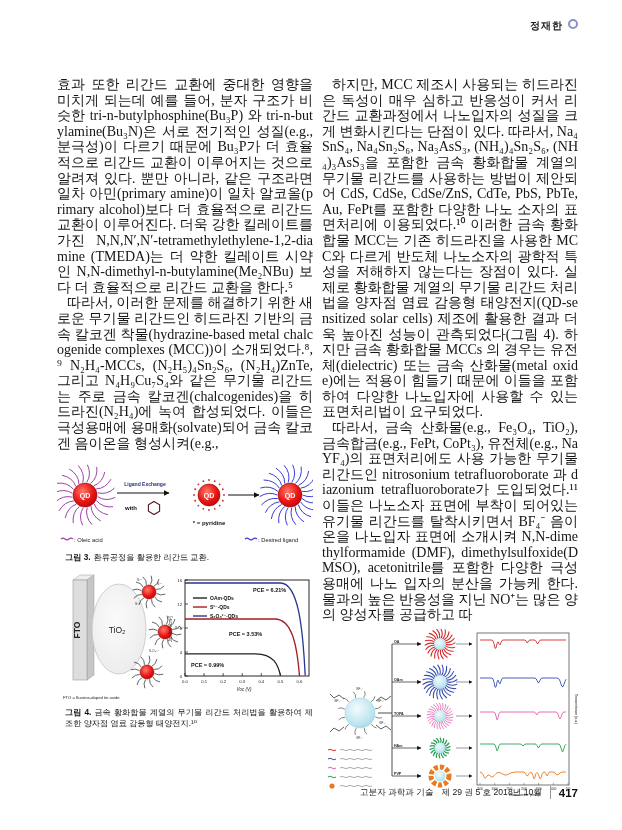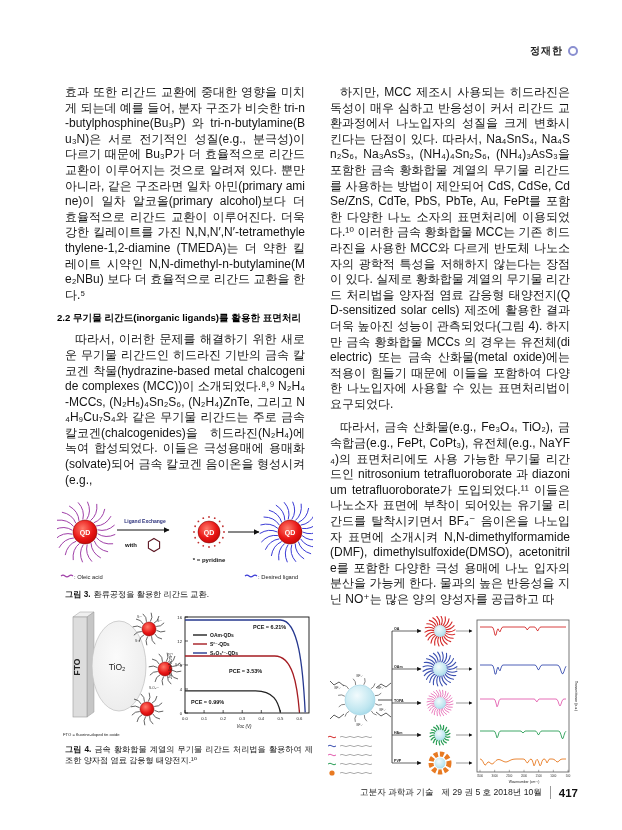--- a/index.html
+++ b/index.html
@@ -1,23 +1,23 @@
 <!DOCTYPE html>
 <html><head>
 <meta charset="utf-8">
 <style>
   html,body{margin:0;padding:0;background:#ffffff;}
   .page{position:relative;width:622px;height:830px;background:#ffffff;overflow:hidden;
         font-family:"Liberation Sans","DejaVu Sans",sans-serif;color:#141414;}
-  .header{position:absolute;top:44px;right:44px;display:flex;align-items:center;gap:5px;}
+  .header{position:absolute;top:19px;right:44px;display:flex;align-items:flex-start;gap:5px;}
   .author{font-size:10px;font-weight:700;color:#222;letter-spacing:1px;}
   .ring{width:6px;height:6px;border:2.4px solid #8a8fd0;border-radius:50%;display:inline-block;background:#fff;}
   .col{position:absolute;top:77px;width:256px;}
   .left{left:57px;} .right{left:322px;}
-  .body{font-size:12px;line-height:15.6px;text-align:justify;word-break:break-all;margin:8px;color:#141414;}
+  .body{font-size:14px;line-height:15.6px;text-align:justify;word-break:break-all;margin:0;color:#141414;font-family:Liberation Serif, serif;}
   .ind{text-indent:10px;}
   .sec{font-size:9.6px;font-weight:700;margin:6px 0 3px 0;color:#000;line-height:13px;}
   .cap{font-size:8.2px;line-height:11.5px;margin:3px 0 0 8px;color:#111;text-align:justify;word-break:break-all;}
   .cap b{font-weight:700;margin-right:3px;}
   .figsvg{display:block;}
   .f3{margin-top:8px;} .f4{margin-top:8px;} .f5{margin-top:6px;}
   .footer{position:absolute;top:786px;left:42px;right:44px;display:flex;justify-content:flex-end;align-items:center;gap:8px;font-size:8.6px;color:#222;}
   .pgdiv{width:1px;height:13px;background:#999;}
   .pgnum{font-size:11.5px;font-weight:700;color:#111;}
   
@@ -36,21 +36,20 @@
 
 <div class="page">
 
   <div class="header">
     <span class="author">정재한</span>
     <span class="ring"></span>
   </div>
 
   <div class="col left">
     <p class="body">효과 또한 리간드 교환에 중대한 영향을 미치게 되는데 예를 들어, 분자 구조가 비슷한 tri-n-butylphosphine(Bu₃P) 와 tri-n-butylamine(Bu₃N)은 서로 전기적인 성질(e.g., 분극성)이 다르기 때문에 Bu₃P가 더 효율적으로 리간드 교환이 이루어지는 것으로 알려져 있다. 뿐만 아니라, 같은 구조라면 일차 아민(primary amine)이 일차 알코올(primary alcohol)보다 더 효율적으로 리간드 교환이 이루어진다. 더욱 강한 킬레이트를 가진 N,N,N′,N′-tetramethylethylene-1,2-diamine (TMEDA)는 더 약한 킬레이트 시약인 N,N-dimethyl-n-butylamine(Me₂NBu) 보다 더 효율적으로 리간드 교환을 한다.⁵</p>
-    <h3 class="sec">2.2 무기물 리간드(inorganic ligands)를 활용한 표면처리</h3>
     <p class="body ind">따라서, 이러한 문제를 해결하기 위한 새로운 무기물 리간드인 히드라진 기반의 금속 칼코겐 착물(hydrazine-based metal chalcogenide complexes (MCC))이 소개되었다.⁸,⁹ N₂H₄-MCCs, (N₂H₅)₄Sn₂S₆, (N₂H₄)ZnTe, 그리고 N₄H₉Cu₇S₄와 같은 무기물 리간드는 주로 금속 칼코겐(chalcogenides)을 히드라진(N₂H₄)에 녹여 합성되었다. 이들은 극성용매에 용매화(solvate)되어 금속 칼코겐 음이온을 형성시켜(e.g.,</p>
 
     <svg class="figsvg f3" width="256" height="90" viewBox="0 0 256 90">
       <defs>
         <radialGradient id="qdGrad" cx="0.4" cy="0.35" r="0.8">
           <stop offset="0%" stop-color="#ff7a6a"></stop>
             <stop offset="55%" stop-color="#e81515"></stop>
             <stop offset="100%" stop-color="#b40000"></stop>
         </radialGradient>
         <radialGradient id="npGrad" cx="0.4" cy="0.35" r="0.85">

